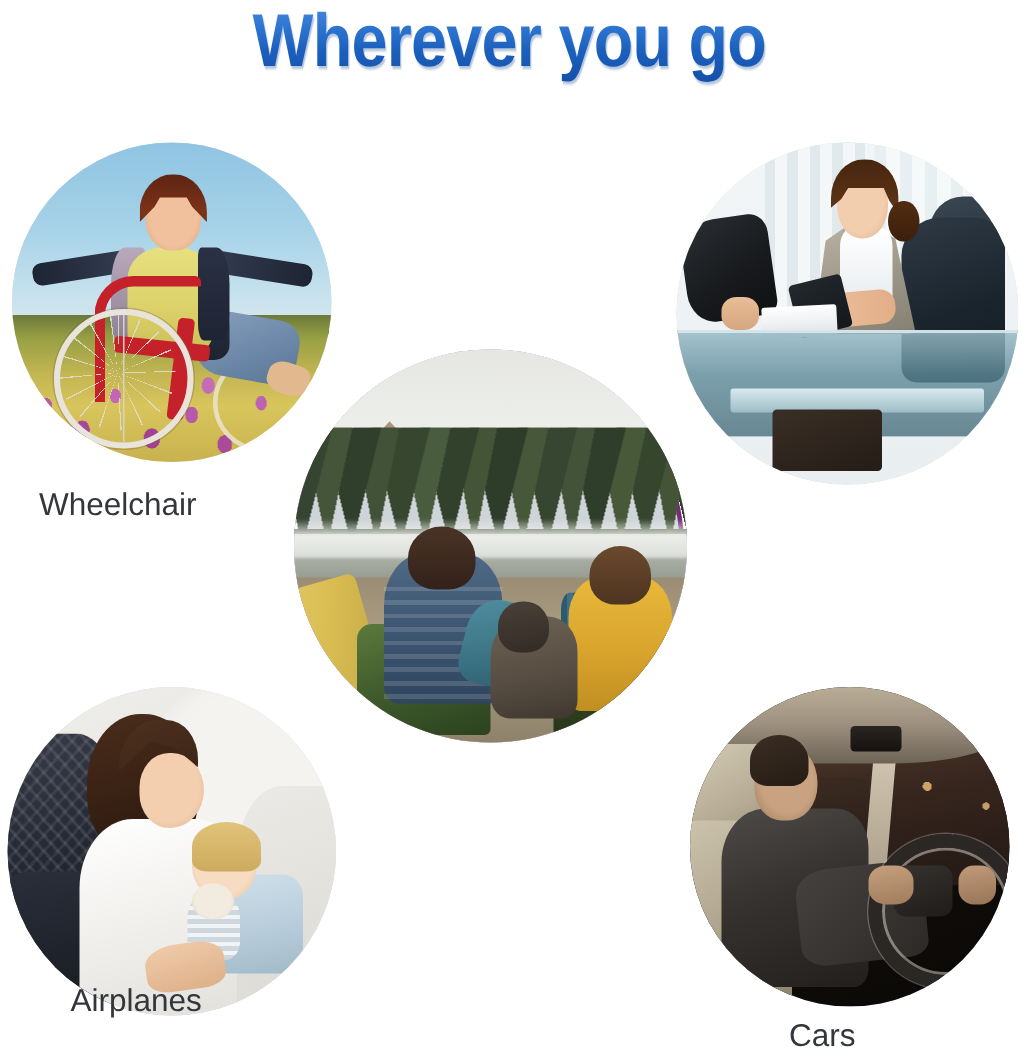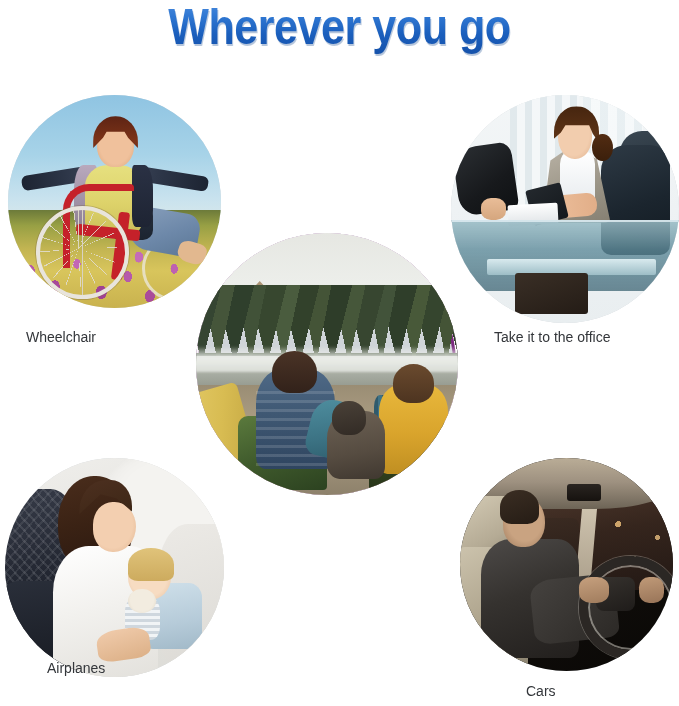--- a/index.html
+++ b/index.html
@@ -70,21 +70,21 @@
     box-shadow:
       0 0 0 2px #ffffff inset,
       0 0 0 5px #7a2a7e inset;
   }
 
   
   .label {
     position: absolute;
     font-family: "Liberation Sans", sans-serif;
     font-weight: normal;
-    font-size: 14px;
+    font-size: 21px;
     line-height: 26px;
     color: #33363a;
     white-space: nowrap;
   }
 
   
   .sky-wc {
     left: 0; top: 0; width: 100%; height: 62%;
     background: linear-gradient(180deg, #8fc4e2 0%, #a7d3e8 45%, #c8e2ee 78%, #ddeaea 100%);
   }
@@ -695,21 +695,20 @@
       <div class="layer hair-off"></div>
       <div class="layer bun-off"></div>
       <div class="layer arm-off"></div>
       <div class="layer device-off"></div>
       <div class="layer papers-off"></div>
       <div class="layer glass-off"></div>
       <div class="layer glassedge-off"></div>
       <div class="layer base-off"></div>
     </div>
   </div>
-  <div class="label" style="left:494px; top:324px;">Take it to the office</div>
 
   <div class="circle ring-outdoor" style="left:196px; top:233px; width:262px; height:262px;">
     <div class="scene">
       <div class="layer sky-out"></div>
       <div class="layer mtn-l-out"></div>
       <div class="layer mtn-r-out"></div>
       <div class="layer pines-out"></div>
       <div class="layer lake-out"></div>
       <div class="layer mist-out"></div>
       <div class="layer shore-out"></div>

